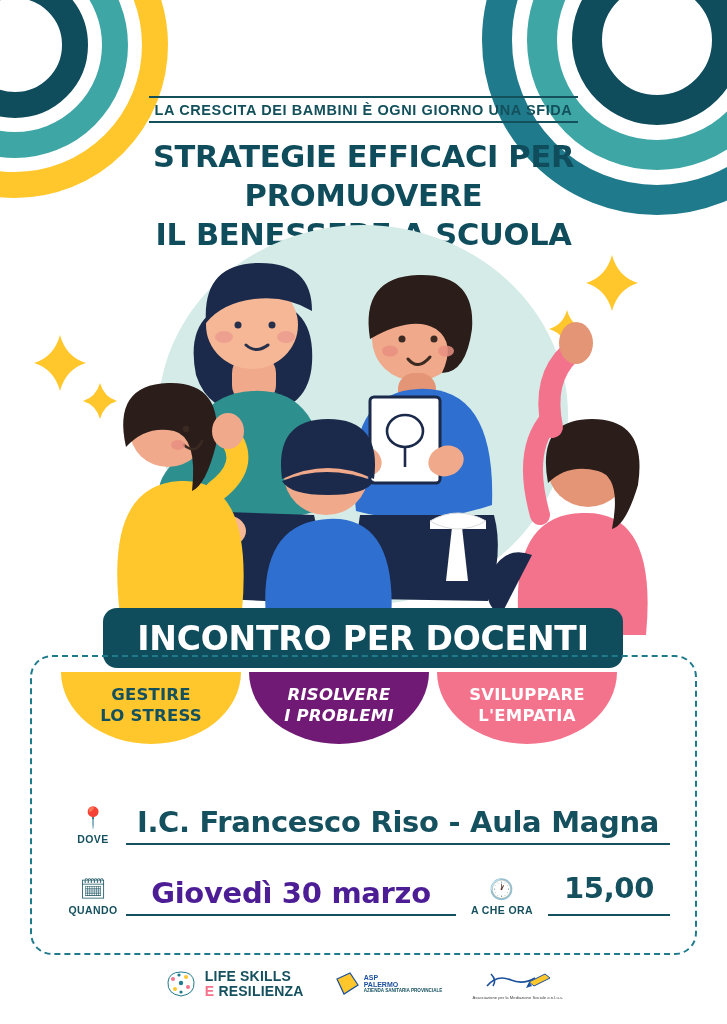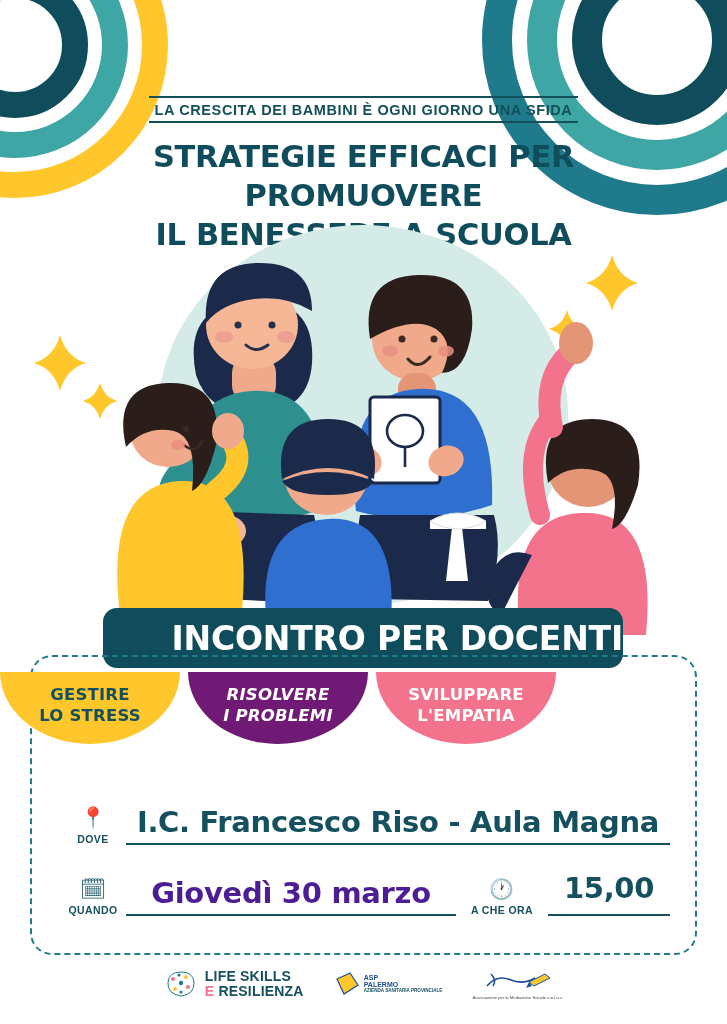--- a/index.html
+++ b/index.html
@@ -45,41 +45,41 @@
 
   
   .illus { position: absolute; top: 215px; left: 0; width: 727px; height: 430px; }
 
   
   .ribbon {
     position: absolute; top: 608px; left: 103px;
     width: 520px; height: 60px;
     background: #0f4c5c;
     border-radius: 14px;
-    display: flex; align-items: center; justify-content: flex-end;
+    display: flex; align-items: center; justify-content: center;
   }
   .ribbon-text {
     color: #ffffff; font-size: 33px; font-weight: 800;
     letter-spacing: -0.2px;
     font-family: "DejaVu Sans", sans-serif;
   }
 
   
   .card {
     position: absolute; top: 655px; left: 30px;
     width: 667px; height: 300px;
     border: 2px dashed #1f7a8c;
     border-radius: 22px;
     background: transparent;
   }
 
   
   .badges {
     position: absolute; top: 672px; left: 0; width: 678px;
-    display: flex; justify-content: flex-start; gap: 8px;
+    display: flex; justify-content: center; gap: 8px;
   }
   .badge {
     width: 180px; height: 72px;
     border-bottom-left-radius: 90px 72px;
     border-bottom-right-radius: 90px 72px;
     display: flex; flex-direction: column;
     align-items: center; justify-content: center;
     color: #ffffff;
     font-weight: 800; font-size: 16.5px;
     line-height: 1.25; text-align: center;

